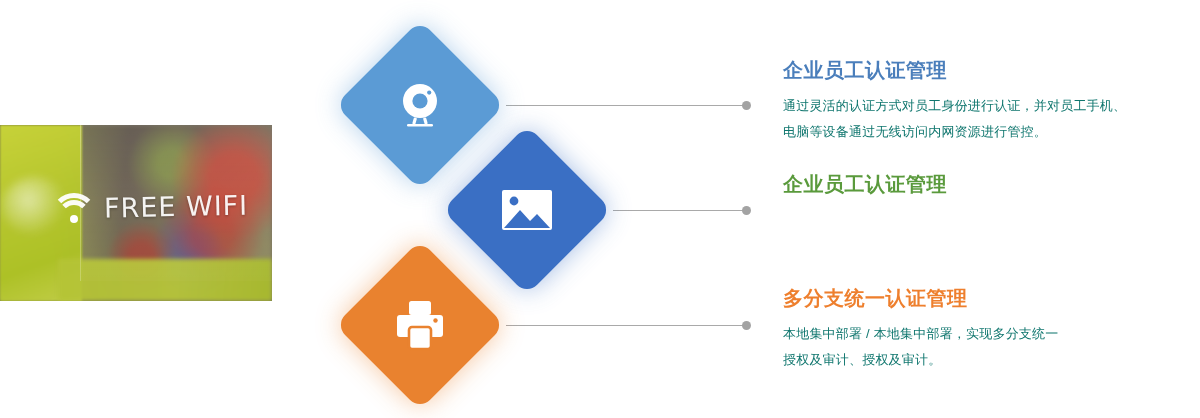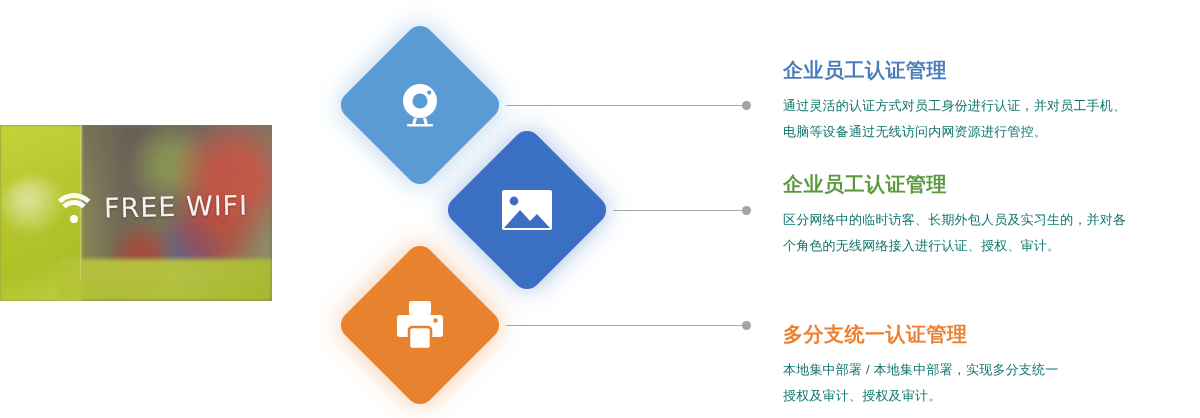--- a/index.html
+++ b/index.html
@@ -172,21 +172,21 @@
   .c3 { left: 506px; top: 325px; width: 240px; }
 
   
   .block {
     position: absolute;
     left: 783px;
     width: 412px;
   }
   .b1 { top: 58px; }
   .b2 { top: 172px; }
-  .b3 { top: 286px; margin-top: 36px; }
+  .b3 { top: 286px; }
 
   .block h3 {
     margin: 0 0 11px 0;
     font-size: 20px;
     font-weight: bold;
     letter-spacing: .5px;
     line-height: 1.2;
   }
   .h-blue   { color: #4a7ebb; }
   .h-green  { color: #5a9a3c; }
@@ -266,24 +266,20 @@
   <div class="block b1">
     <h3 class="h-blue">企业员工认证管理</h3>
     <p>
       <span>通过灵活的认证方式对员工身份进行认证，并对员工手机、</span><br>
       <span>电脑等设备通过无线访问内网资源进行管控。</span>
     </p>
   </div>
 
   <div class="block b2">
     <h3 class="h-green">企业员工认证管理</h3>
-    <p>
-      <span>区分网络中的临时访客、长期外包人员及实习生的，并对各</span><br>
-      <span>个角色的无线网络接入进行认证、授权、审计。</span>
-    </p>
   </div>
 
   <div class="block b3">
     <h3 class="h-orange">多分支统一认证管理</h3>
     <p>
       <span>本地集中部署 / 本地集中部署，实现多分支统一</span><br>
       <span>授权及审计、授权及审计。</span>
     </p>
   </div>
 

